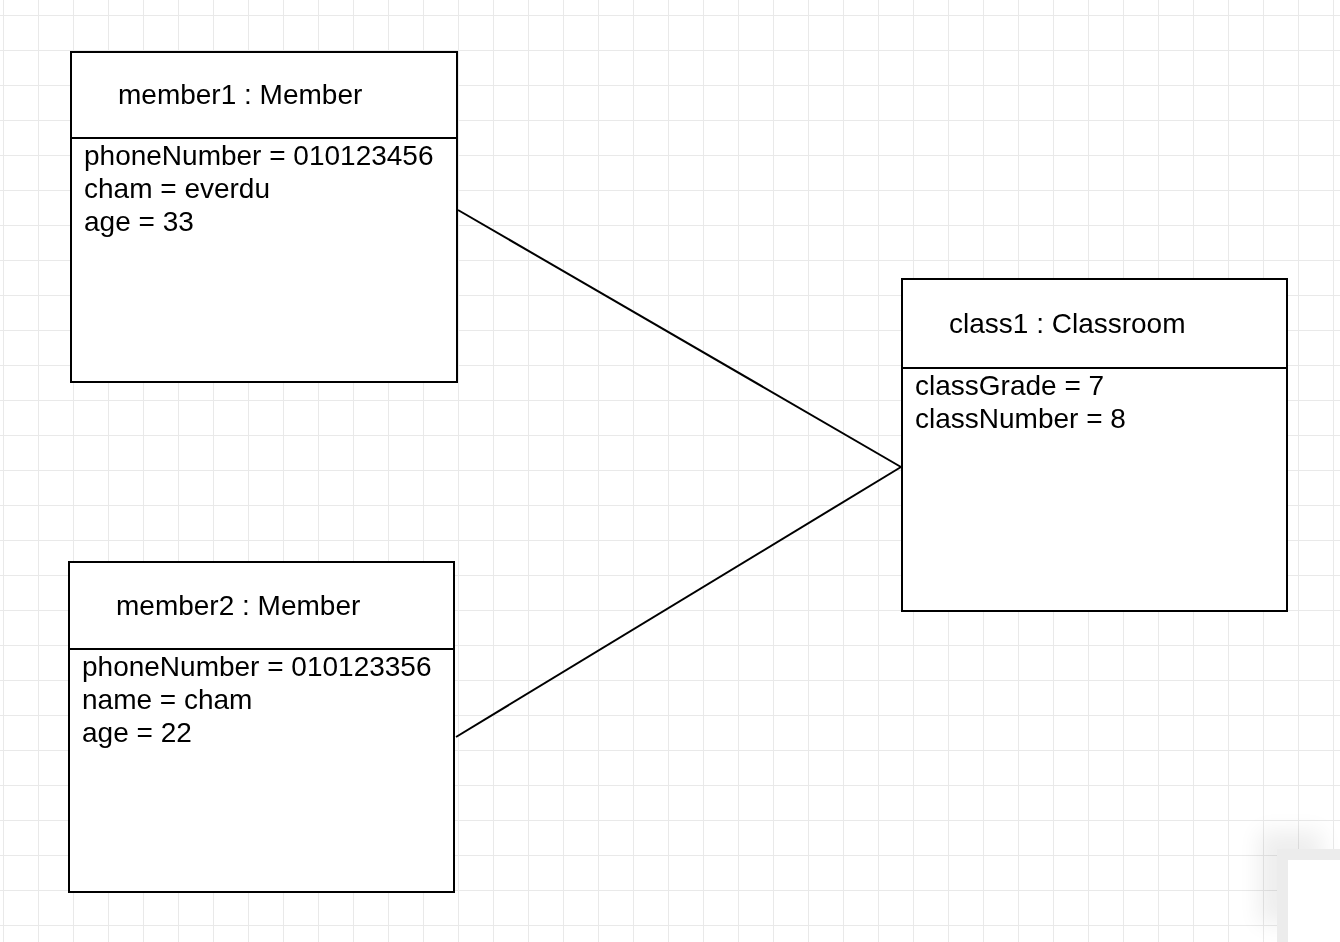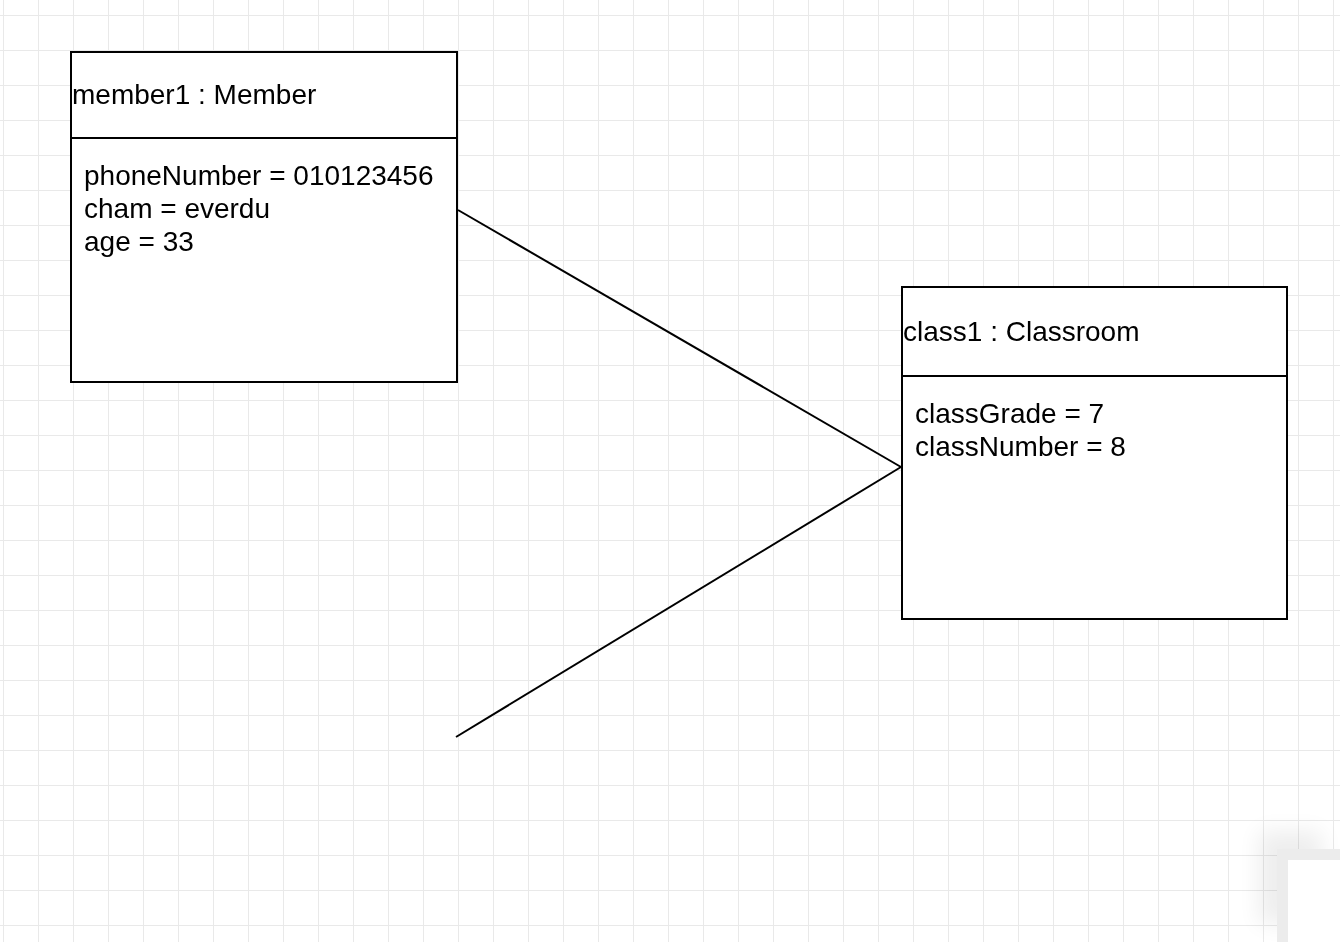--- a/index.html
+++ b/index.html
@@ -36,35 +36,36 @@
     background: #ffffff;
     border: 2px solid #000000;
     color: #000000;
   }
   .uml-object .header {
     box-sizing: content-box;
     border-bottom: 2px solid #000000;
     display: flex;
     align-items: center;
     font-size: 28px;
+    padding-left: 46px;
     white-space: pre;
   }
   .uml-object .attrs {
-    padding: 20px 0 0 12px;
+    padding: 0 0 0 12px;
   }
   .uml-object .attr-row {
     font-size: 28px;
     line-height: 33px;
     white-space: pre;
   }
   #node-member1 { left: 70px;  top: 51px;  width: 388px; height: 332px; }
   #node-member1 .header { height: 84px; }
   #node-member2 { left: 68px;  top: 561px; width: 387px; height: 332px; }
   #node-member2 .header { height: 85px; }
-  #node-class1  { left: 901px; top: 286px; width: 387px; height: 334px; }
+  #node-class1  { left: 901px; top: 278px; width: 387px; height: 334px; }
   #node-class1  .header { height: 87px; }
   .page-corner {
     position: absolute;
     right: 0;
     bottom: 0;
     width: 63px;
     height: 93px;
     box-sizing: border-box;
     background: #ffffff;
     border-top: 11px solid #ececec;
@@ -86,20 +87,30 @@
     <div class="header">
       <span>member1 : Member</span>
     </div>
     <div class="attrs">
       <div class="attr-row">phoneNumber = 010123456</div>
       <div class="attr-row">cham = everdu</div>
       <div class="attr-row">age = 33</div>
     </div>
   </div>
 
+  <div class="uml-object" id="node-member2">
+    <div class="header">
+      <span>member2 : Member</span>
+    </div>
+    <div class="attrs">
+      <div class="attr-row">phoneNumber = 010123356</div>
+      <div class="attr-row">name = cham</div>
+      <div class="attr-row">age = 22</div>
+    </div>
+  </div>
 
   <div class="uml-object" id="node-class1">
     <div class="header">
       <span>class1 : Classroom</span>
     </div>
     <div class="attrs">
       <div class="attr-row">classGrade = 7</div>
       <div class="attr-row">classNumber = 8</div>
     </div>
   </div>

